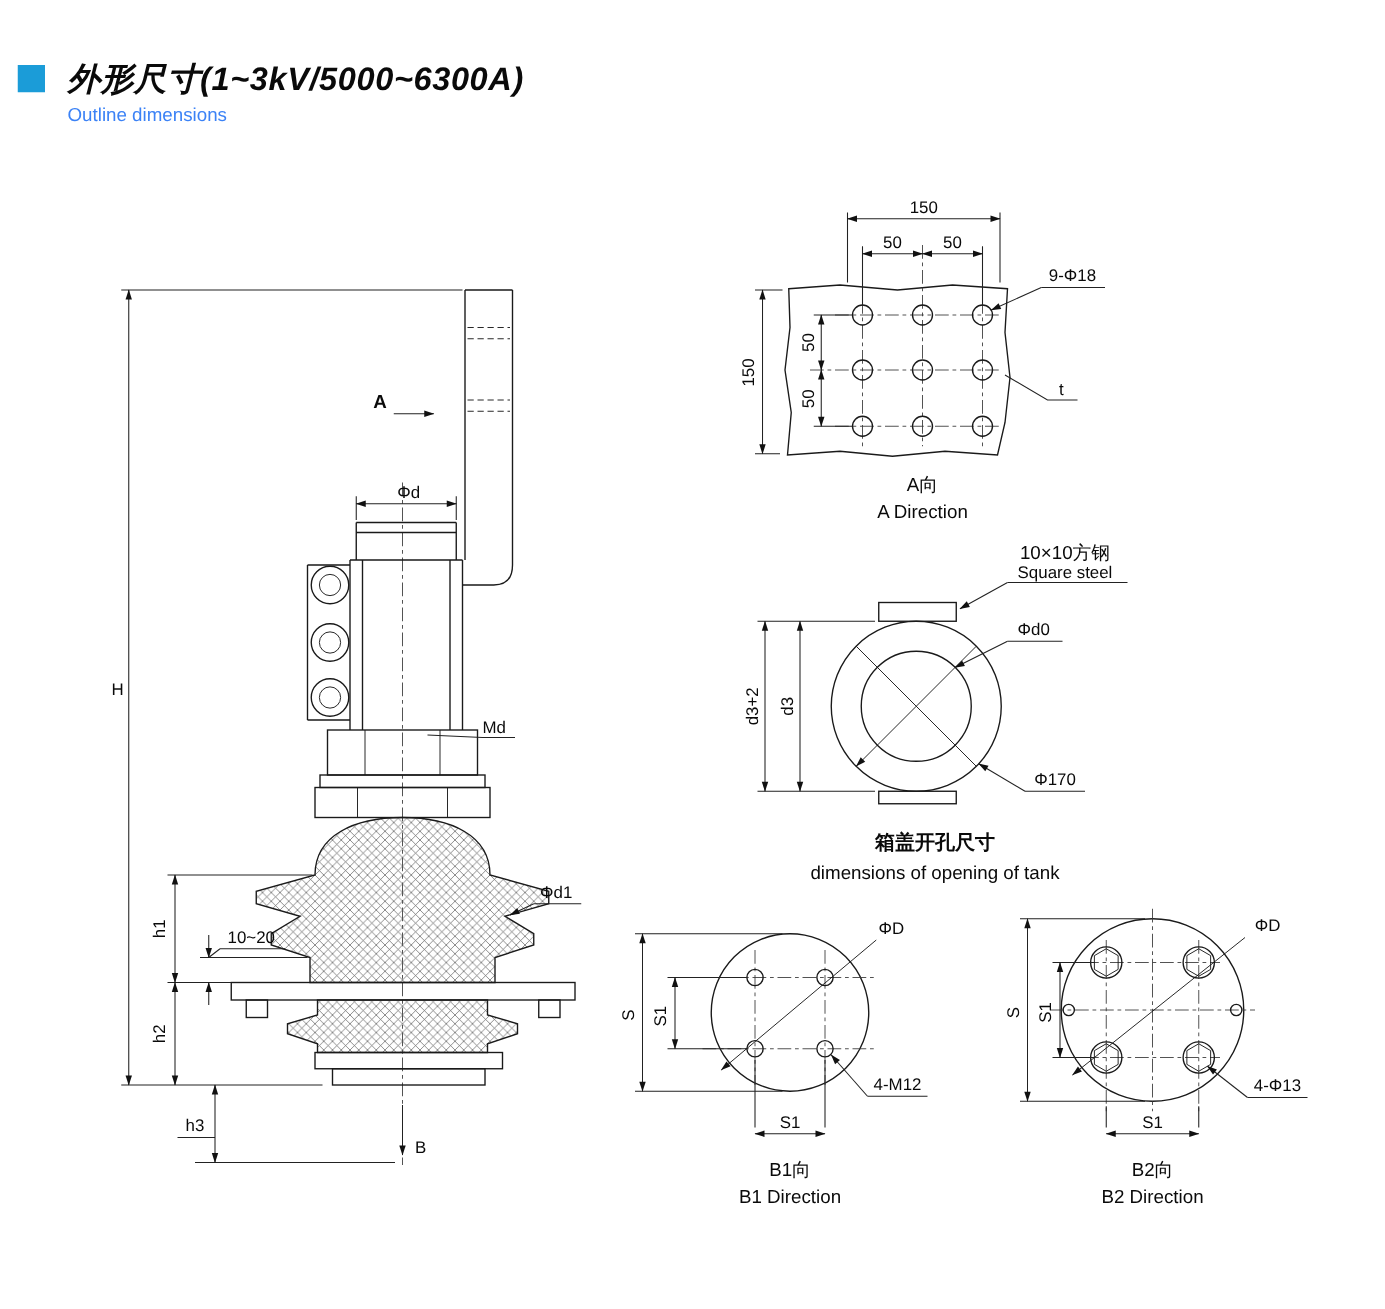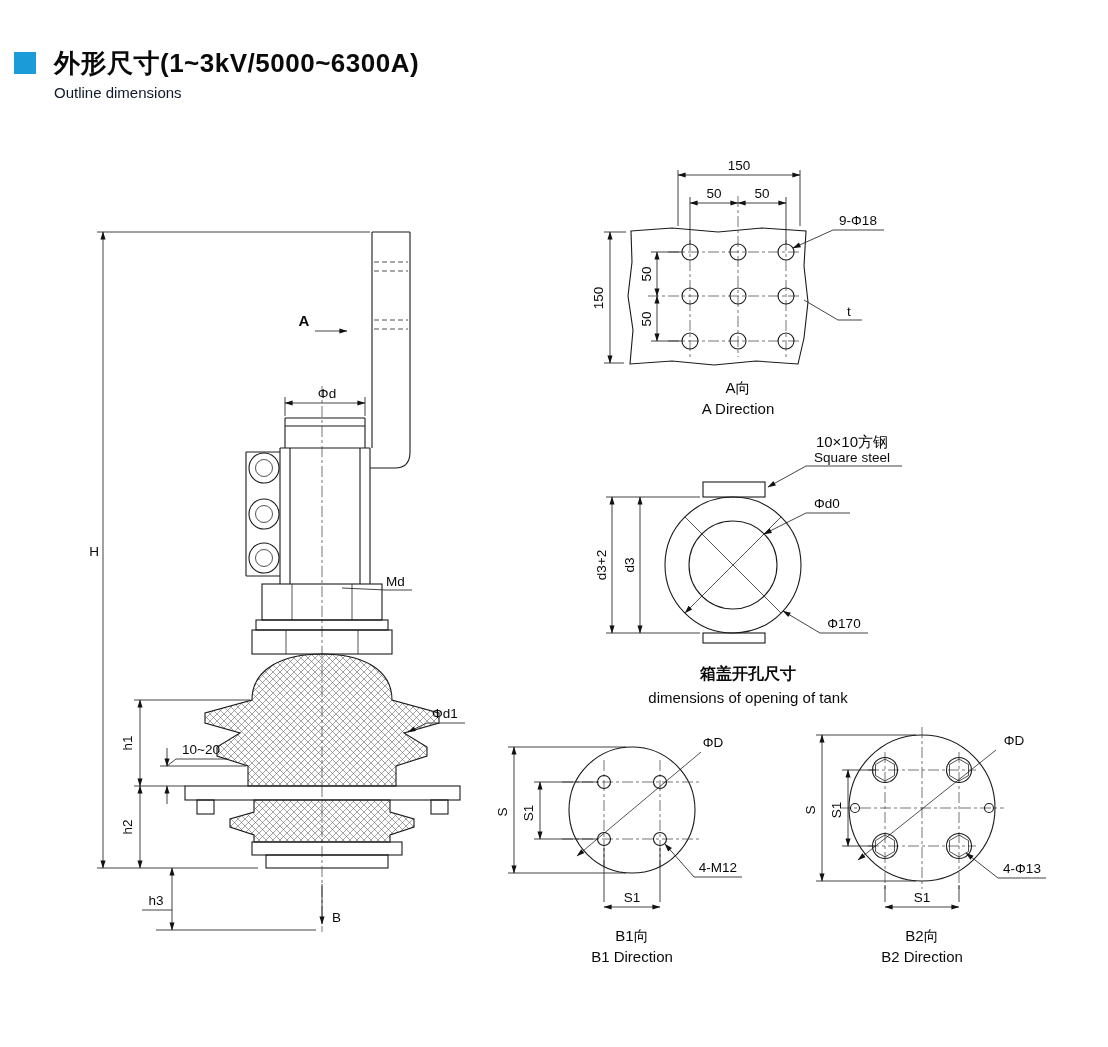--- a/index.html
+++ b/index.html
@@ -1,22 +1,22 @@
 <!DOCTYPE html>
 <html><head>
 <meta charset="utf-8">
 <style>
   * { margin:0; padding:0; box-sizing:border-box; }
   html,body { background:#ffffff; }
   body { width:1108px; height:1047px; font-family:"Liberation Sans","DejaVu Sans",sans-serif; }
   .page { position:relative; width:1108px; height:1047px; background:#fff; overflow:hidden; }
   .header { position:absolute; left:14px; top:46px; display:flex; gap:18px; }
   .header .sq-wrap { margin-top:6px; }
-  .title { font-size:26px; font-weight:bold; color:#0a0a0a; letter-spacing:.5px; }
-  .subtitle { font-size:15px; color:#0f172a; margin-top:3px; }
+  .title { font-size:26px; font-weight:bold; color:#0a0a0a; letter-spacing:.5px;font-style:italic; }
+  .subtitle { font-size:15px; color:#3b82f6; margin-top:3px; }
   svg.drawing { position:absolute; left:0; top:0; }
   .ln  { fill:none; stroke:#1a1a1a; stroke-width:1.1; }
   .hat { fill:url(#hatch); stroke:#1a1a1a; stroke-width:1.1; }
   .dim { fill:none; stroke:#222222; stroke-width:0.85; }
   .cl  { fill:none; stroke:#3a3a3a; stroke-width:0.7; stroke-dasharray:11 3 3 3; }
   .dsh { stroke-dasharray:5 3; }
   .thin{ stroke-width:0.75; }
   text { font-family:"Liberation Sans","DejaVu Sans",sans-serif; font-size:13.5px; fill:#0a0a0a; }
   .mid { text-anchor:middle; }
   .cn15 { font-size:15px; }

